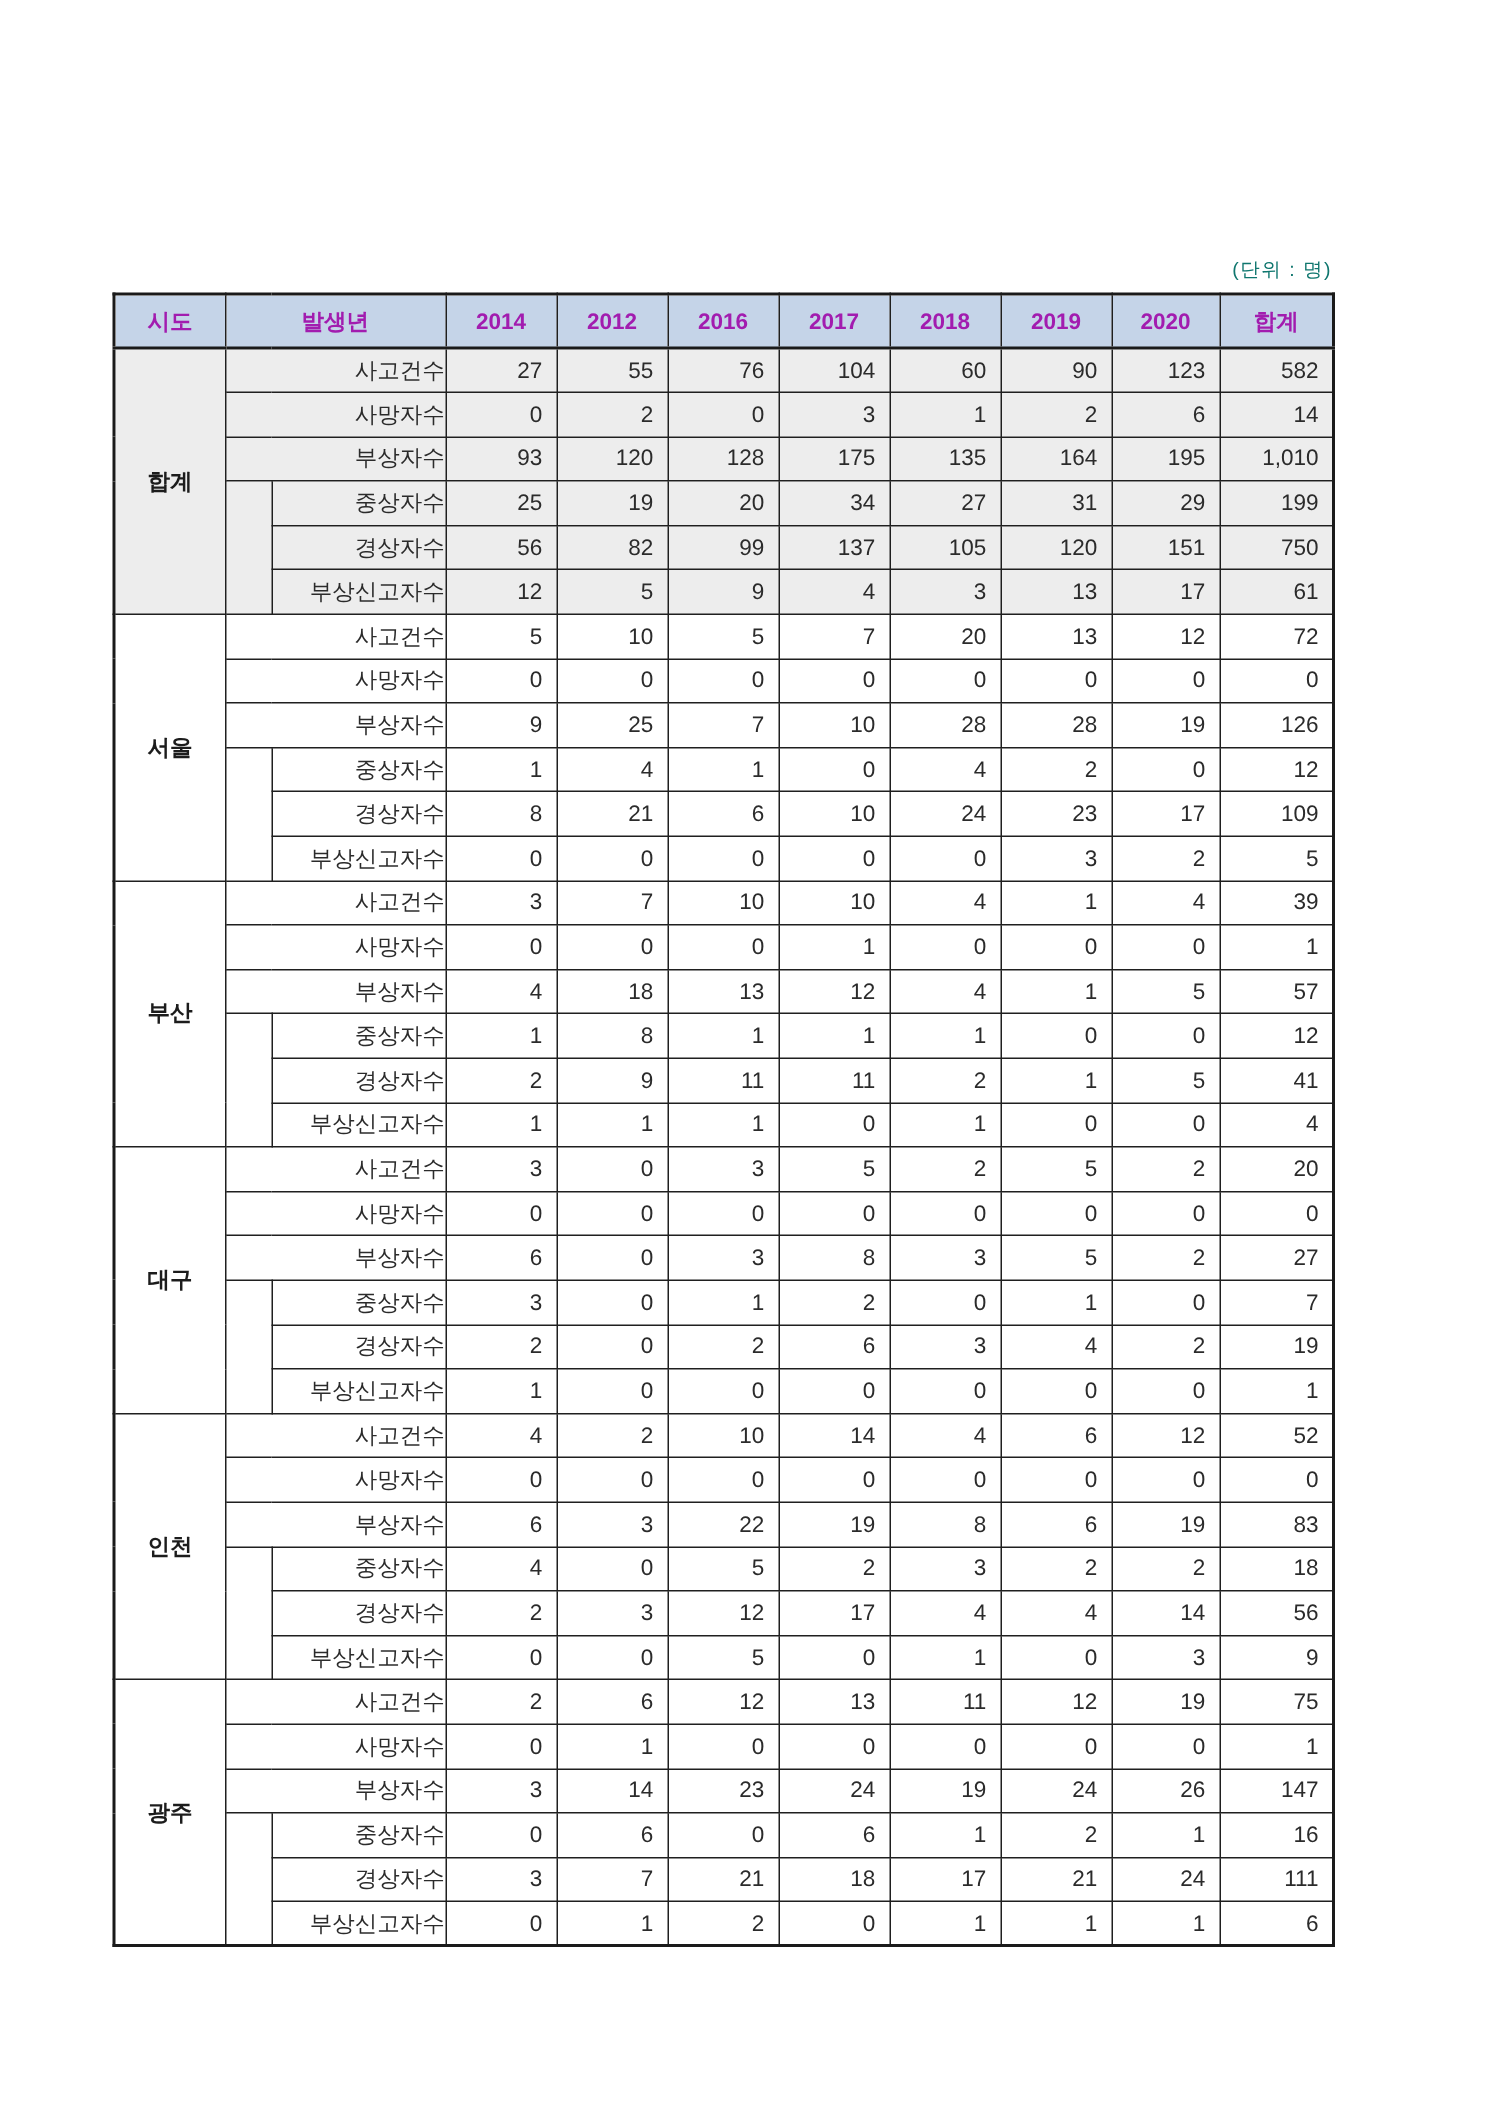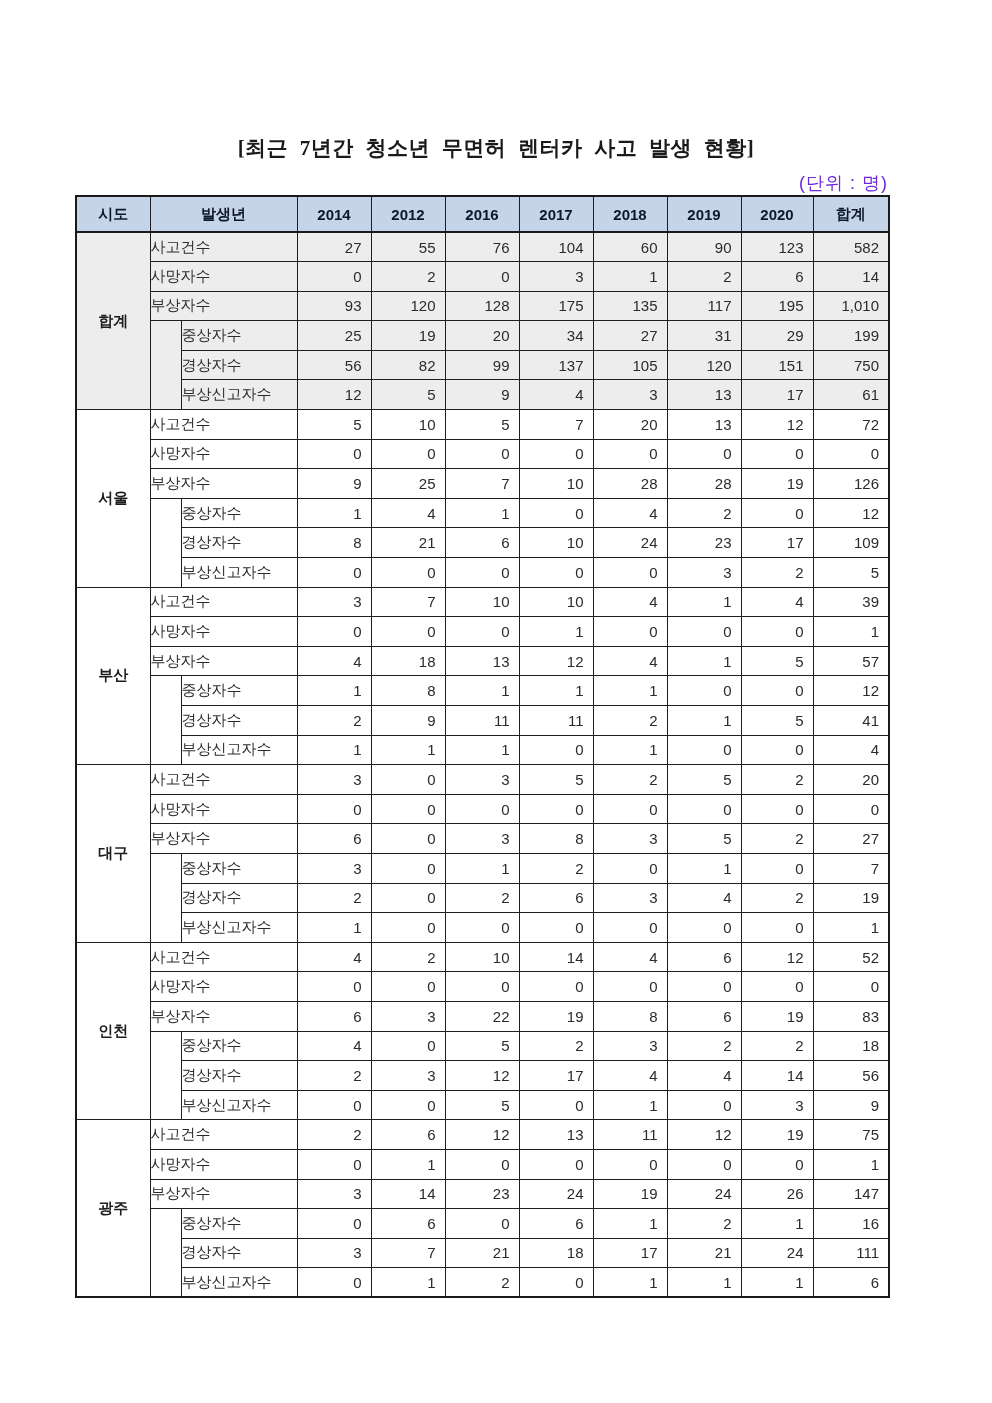--- a/index.html
+++ b/index.html
@@ -23,22 +23,22 @@
     font-weight: bold;
     font-size: 21px;
     letter-spacing: 0.5px;
     word-spacing: 6px;
     color: #1a1a1a;
   }
   .unit-label {
     position: absolute;
     top: 171px;
     right: 104px;
-    font-size: 18px;
-    color: #6d28d9;
+    font-size: 13px;
+    color: #0f766e;
     letter-spacing: 1px;
   }
   table.stats-table {
     position: absolute;
     left: 75px;
     top: 195px;
     width: 813px;
     border-collapse: collapse;
     table-layout: fixed;
     border: 2px solid #1a1a1a;
@@ -50,37 +50,36 @@
     vertical-align: middle;
     overflow: hidden;
     white-space: nowrap;
   }
   .stats-table thead th {
     background: #c5d4e8;
     font-weight: bold;
     height: 36px;
     text-align: center;
     border-bottom: 2px solid #1a1a1a;
-    color: #0f172a;
+    color: #a21caf;
   }
   .stats-table tbody td { height: 29.6px; }
   td.region {
     text-align: center;
     font-weight: bold;
     color: #1c1c1c;
   }
-  td.rlabel { text-align: left; }
+  td.rlabel { text-align: right; }
   td.num { text-align: right; padding-right: 9px; }
   tr.hl td { background: #ededed; }
 </style>
 </head>
 <body>
 
 <div class="page">
-  <div class="doc-title">[최근 7년간 청소년 무면허 렌터카 사고 발생 현황]</div>
   <div class="unit-label">(단위 : 명)</div>
   <table class="stats-table">
     <colgroup>
       <col style="width:74px">
       <col style="width:31px">
       <col style="width:116px">
       <col style="width:74px">
       <col style="width:74px">
       <col style="width:74px">
       <col style="width:74px">
@@ -127,21 +126,21 @@
           <td class="num">6</td>
           <td class="num">14</td>
         </tr>
         <tr class="hl">
           <td class="rlabel" colspan="2">부상자수</td>
           <td class="num">93</td>
           <td class="num">120</td>
           <td class="num">128</td>
           <td class="num">175</td>
           <td class="num">135</td>
-          <td class="num">117</td>
+          <td class="num">164</td>
           <td class="num">195</td>
           <td class="num">1,010</td>
         </tr>
         <tr class="hl">
           <td class="indent" rowspan="3"></td>
           <td class="rlabel">중상자수</td>
           <td class="num">25</td>
           <td class="num">19</td>
           <td class="num">20</td>
           <td class="num">34</td>

